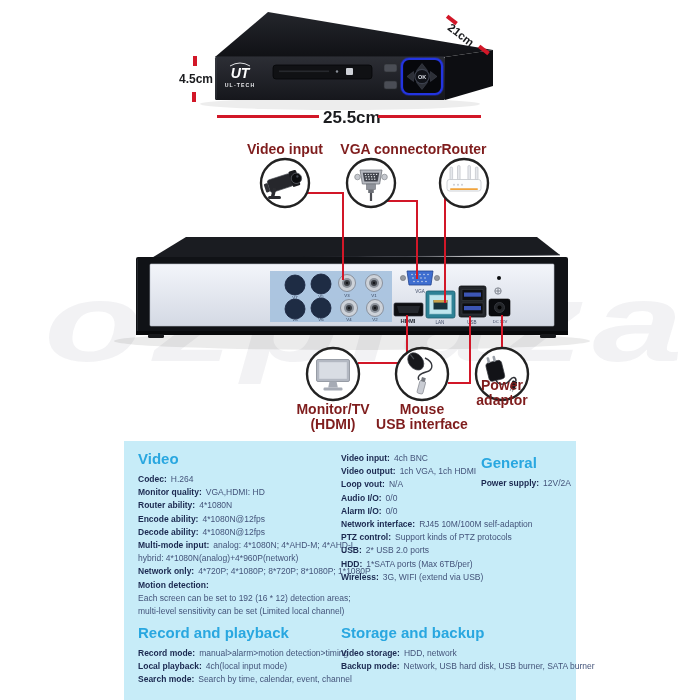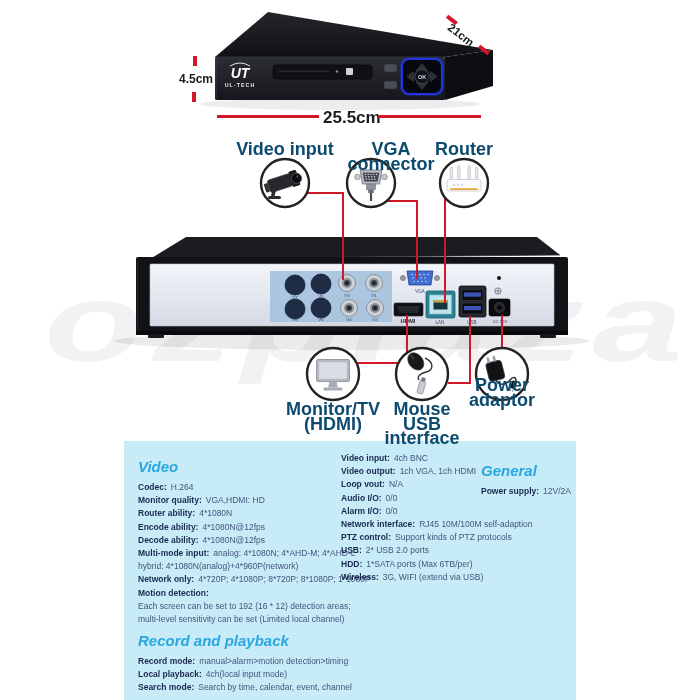--- a/index.html
+++ b/index.html
@@ -14,26 +14,26 @@
   
   .dim{position:absolute;color:#1b1c1f;font-weight:600;z-index:3;white-space:nowrap;}
   .dim-45{left:178px;top:72px;width:36px;font-size:12px;text-align:center;}
   .dim-21{left:453px;top:21px;font-size:11.5px;transform:rotate(38deg);transform-origin:left top;}
   .dim-255{left:323px;top:108px;width:52px;font-size:17px;text-align:left;}
   .dash{position:absolute;background:#d21728;z-index:3;}
   .dash-v{width:3.5px;height:10px;}
   .dash-d{width:12px;height:3.5px;}
   .dimline{position:absolute;background:#d21728;height:3px;z-index:3;}
   
-  .callout-label{position:absolute;color:#0c4a6e;font-size:18px;font-weight:600;text-align:center;
+  .callout-label{position:absolute;color:#7f1d1d;font-size:14px;font-weight:600;text-align:center;
                  line-height:14.5px;z-index:3;}
   
   .spec-panel{position:absolute;left:124px;top:441px;width:452px;height:259px;background:#c7ecf8;z-index:2;}
   .spec-sec{position:absolute;}
-  .spec-title{color:#29a7e0;font-size:15px;font-weight:bold;margin:8px 0 6px 0;font-style:italic;}
+  .spec-title{color:#29a7e0;font-size:15px;font-weight:bold;margin:0 0 6px 0;}
   .row{white-space:nowrap;line-height:13.2px;font-size:8.5px;}
   .k{font-weight:bold;color:#1b2950;margin-right:4px;}
   .k:empty{margin-right:0;}
   .v{color:#44547a;}
   .sec-video{left:14px;top:9px;width:210px;}
   .sec-external{left:217px;top:11px;width:232px;}
   .sec-general{left:357px;top:13px;width:92px;}
   .sec-record{left:14px;top:183px;width:212px;}
   .sec-storage{left:217px;top:183px;width:235px;}
 </style>
@@ -375,15 +375,20 @@
       <div class="row"><span class="k">Power supply:</span><span class="v">12V/2A</span></div>
     </div>
 
     <div class="spec-sec sec-record">
       <div class="spec-title">Record and playback</div>
       <div class="row"><span class="k">Record mode:</span><span class="v">manual&gt;alarm&gt;motion detection&gt;timing</span></div>
       <div class="row"><span class="k">Local playback:</span><span class="v">4ch(local input mode)</span></div>
       <div class="row"><span class="k">Search mode:</span><span class="v">Search by time, calendar, event, channel</span></div>
     </div>
 
+    <div class="spec-sec sec-storage">
+      <div class="spec-title">Storage and backup</div>
+      <div class="row"><span class="k">Video storage:</span><span class="v">HDD, network</span></div>
+      <div class="row"><span class="k">Backup mode:</span><span class="v">Network, USB hard disk, USB burner, SATA burner</span></div>
+    </div>
 
   </div>
 </div>
 
 </body></html>

